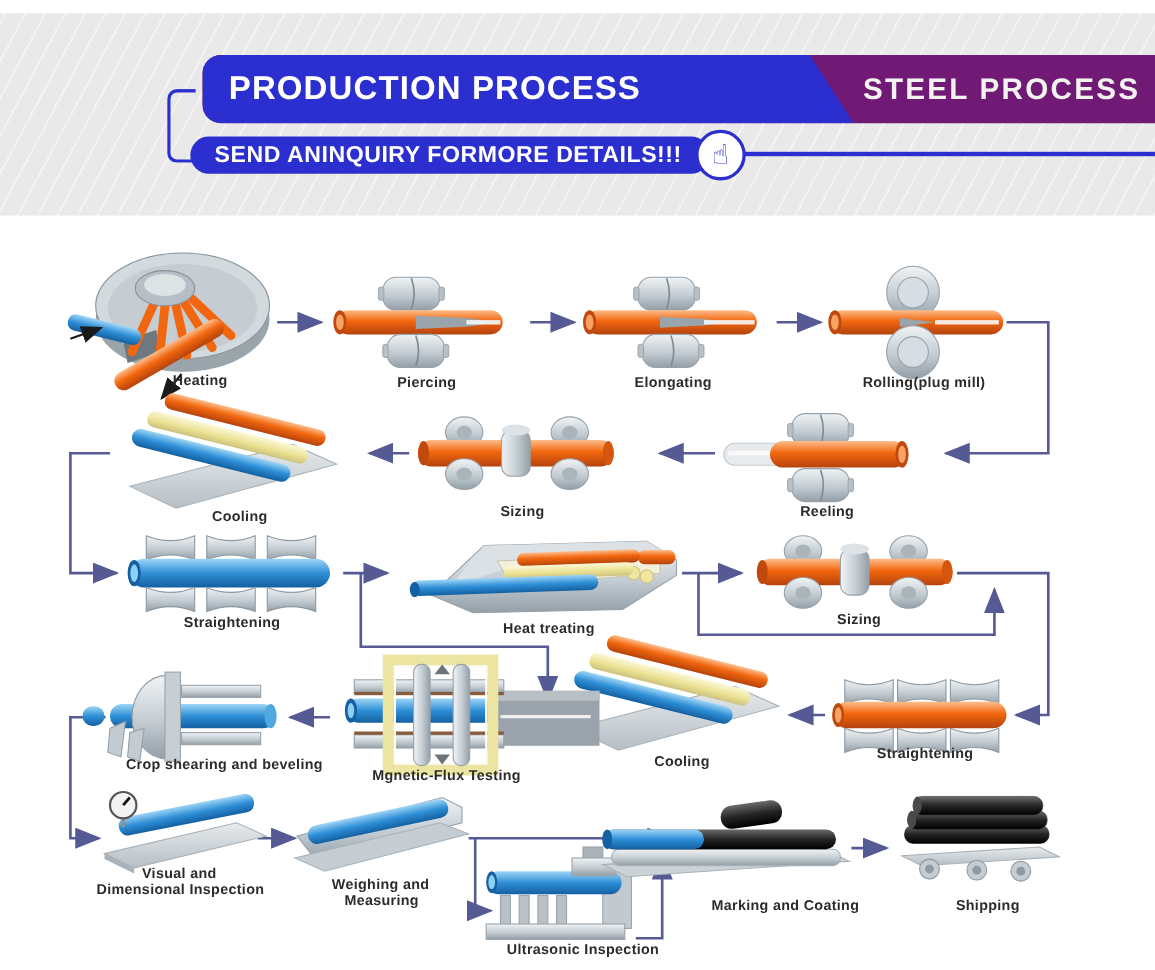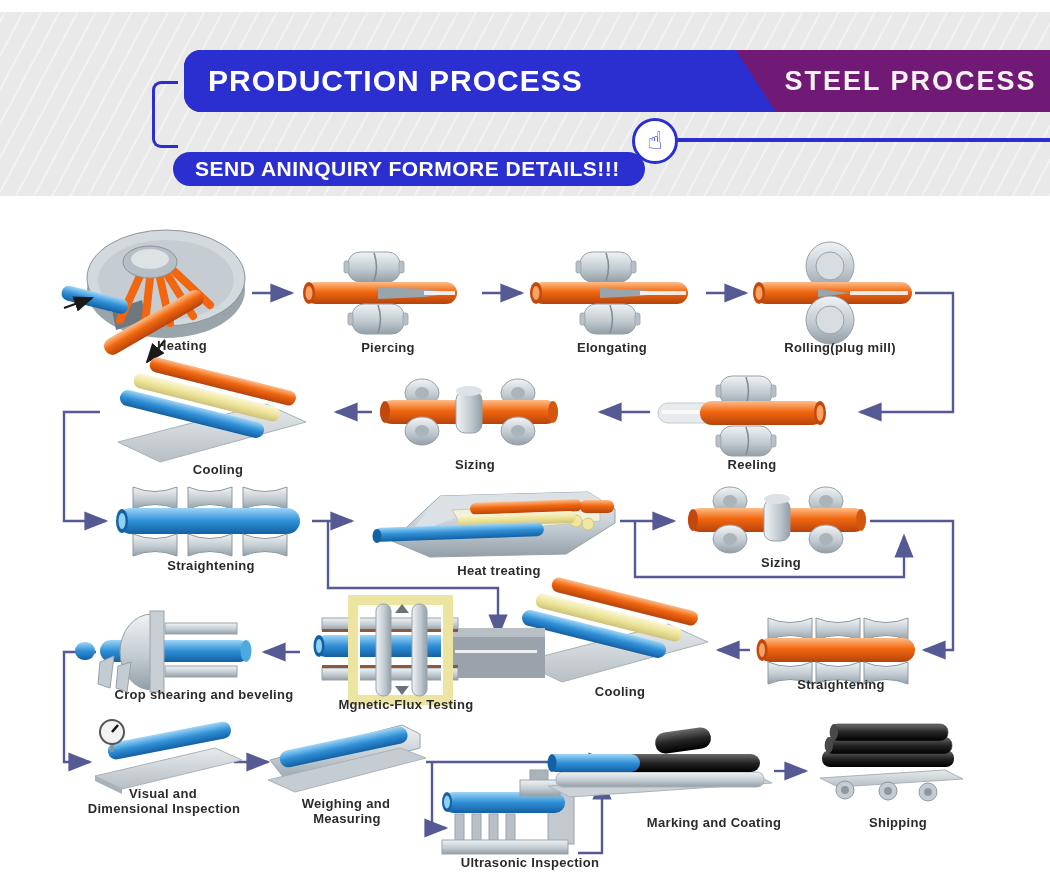--- a/index.html
+++ b/index.html
@@ -13,21 +13,21 @@
                clip-path:polygon(0 0,552px 0,592px 62px,0 62px);}
   .banner-title{position:absolute;left:24px;top:0;height:62px;line-height:62px;color:#fff;
                 font-size:30px;font-weight:bold;letter-spacing:1px;white-space:nowrap;}
   .banner-brand{position:absolute;left:590px;right:14px;top:0;height:62px;line-height:62px;
                 color:#f4f2f0;font-size:27px;font-weight:bold;letter-spacing:2px;text-align:center;white-space:nowrap;}
   .bracket{position:absolute;left:152px;top:81px;width:23px;height:61px;border:3px solid #2b2fd0;
            border-right:none;border-radius:9px 0 0 9px;}
   .cta-line{position:absolute;left:650px;top:138px;width:400px;height:4px;background:#2b2fd0;}
   .cta-pill{position:absolute;left:173px;top:124px;width:472px;height:34px;background:#2b2fd0;
             border-radius:17px;color:#fff;font-size:21px;font-weight:bold;letter-spacing:.5px;
-            line-height:34px;padding-left:22px;box-sizing:border-box;white-space:nowrap;cursor:pointer;margin-top:28px;}
+            line-height:34px;padding-left:22px;box-sizing:border-box;white-space:nowrap;cursor:pointer;}
   .cta-circle{position:absolute;left:632px;top:118px;width:40px;height:40px;background:#fff;
               border:3px solid #2b2fd0;border-radius:50%;color:#2b2fd0;font-size:25px;
               line-height:40px;text-align:center;font-family:"DejaVu Sans",sans-serif;}
   svg text{font-family:"Liberation Sans",sans-serif;font-size:13px;font-weight:bold;
            fill:#2b2b2b;letter-spacing:.3px;text-anchor:middle;}
   .conn{fill:none;stroke:#565a94;stroke-width:2.4px;}
   .bconn{fill:none;stroke:#1a1a1a;stroke-width:2px;}
 </style>
 </head>
 <body>

